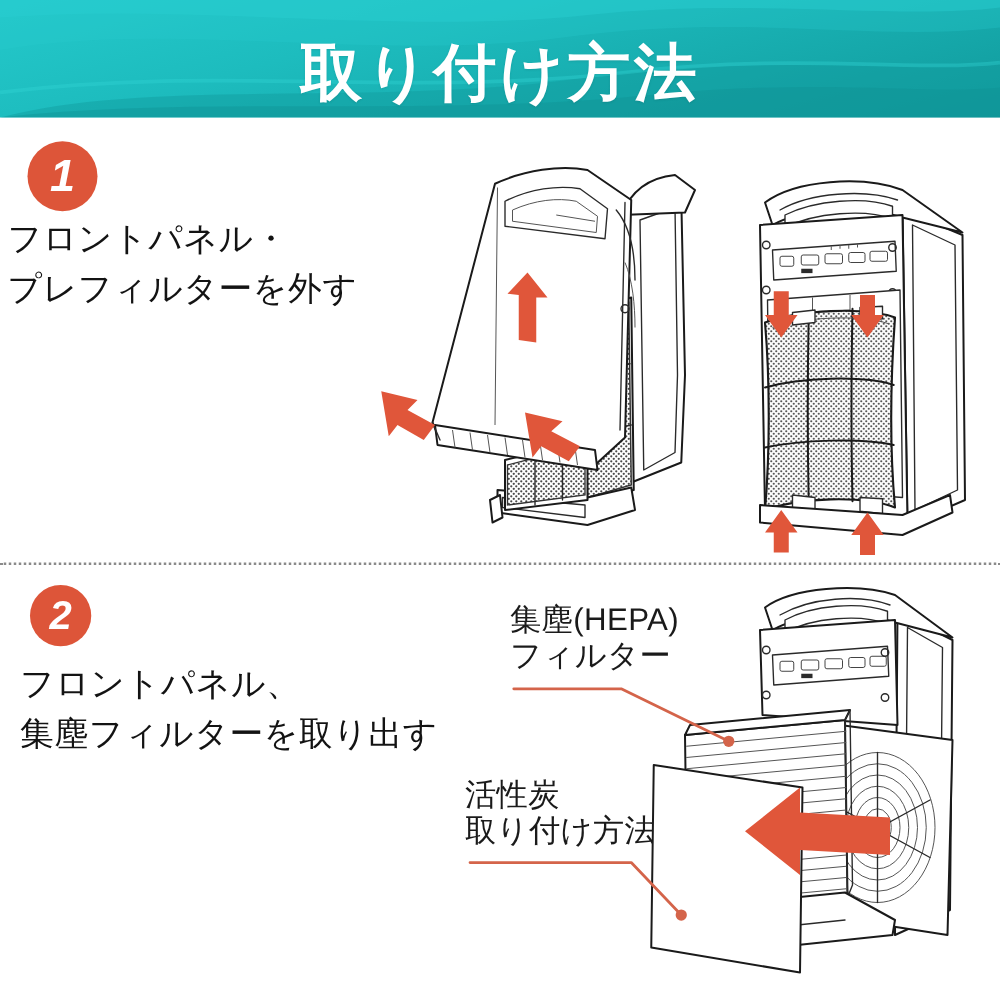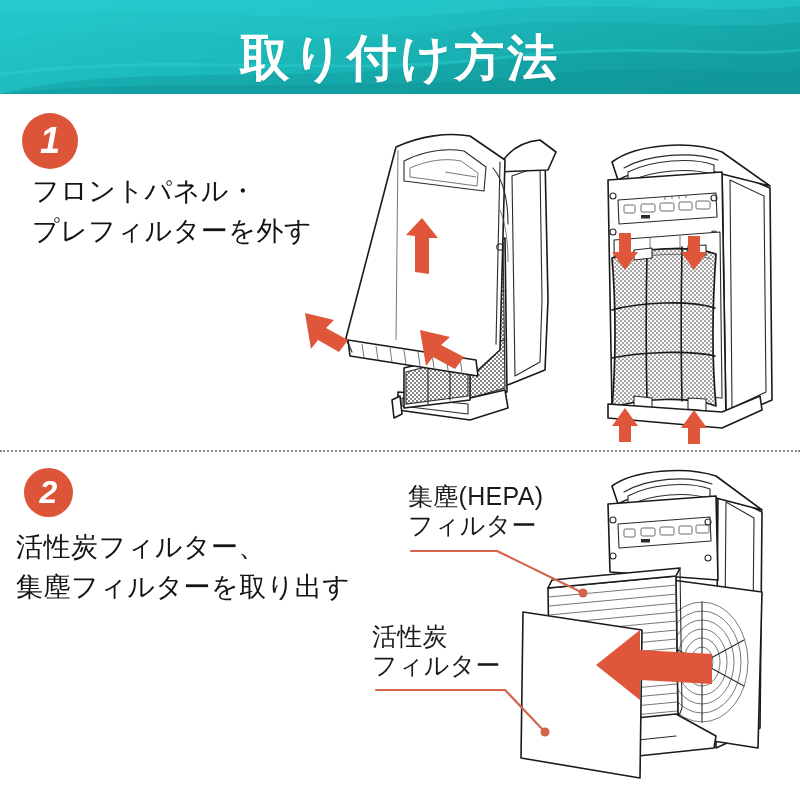--- a/index.html
+++ b/index.html
@@ -65,21 +65,21 @@
   
   .step-text {
     position: absolute;
     font-size: 27px;
     line-height: 40px;
     font-weight: 500;
     color: #131313;
     white-space: pre;
     letter-spacing: 0.5px;
   }
-  #step-1-text { left: 32px; top: 171px; }
+  #step-1-text { left: 6px; top: 171px; }
   #step-2-text { left: 16px; top: 527px; }
 
   
   .divider {
     position: absolute;
     left: 0; top: 450px;
     width: 800px; height: 0;
     border-top: 2px dotted #8a8a8a;
   }
 
@@ -123,29 +123,29 @@
     <path d="M0,74 C180,52 320,78 500,58 C640,42 730,58 800,50" fill="none" stroke="#35d6d8" stroke-width="3" opacity="0.35"></path>
   </svg>
   <div class="header-title">取り付け方法</div>
 </div>
 
 <div class="badge" id="badge-1">1</div>
 <div class="step-text" id="step-1-text">フロントパネル・
 プレフィルターを外す</div>
 
 <div class="badge" id="badge-2">2</div>
-<div class="step-text" id="step-2-text">活性炭フィルター、
+<div class="step-text" id="step-2-text">フロントパネル、
 集塵フィルターを取り出す</div>
 
 <div class="divider"></div>
 
 <div class="callout" id="label-hepa">集塵(HEPA)
 フィルター</div>
 <div class="callout" id="label-carbon">活性炭
-フィルター</div>
+取り付け方法</div>
 
 <svg class="illus" viewBox="0 0 800 800">
   <defs>
     <pattern id="meshpat" width="4" height="4" patternUnits="userSpaceOnUse">
       <rect width="4" height="4" fill="#ffffff"></rect>
       <circle cx="1" cy="1" r="0.9" fill="#4a4a4a"></circle>
       <circle cx="3" cy="3" r="0.9" fill="#4a4a4a"></circle>
     </pattern>
     <pattern id="meshpat2" width="4" height="4" patternUnits="userSpaceOnUse">
       <rect width="4" height="4" fill="#fbfbfb"></rect>

